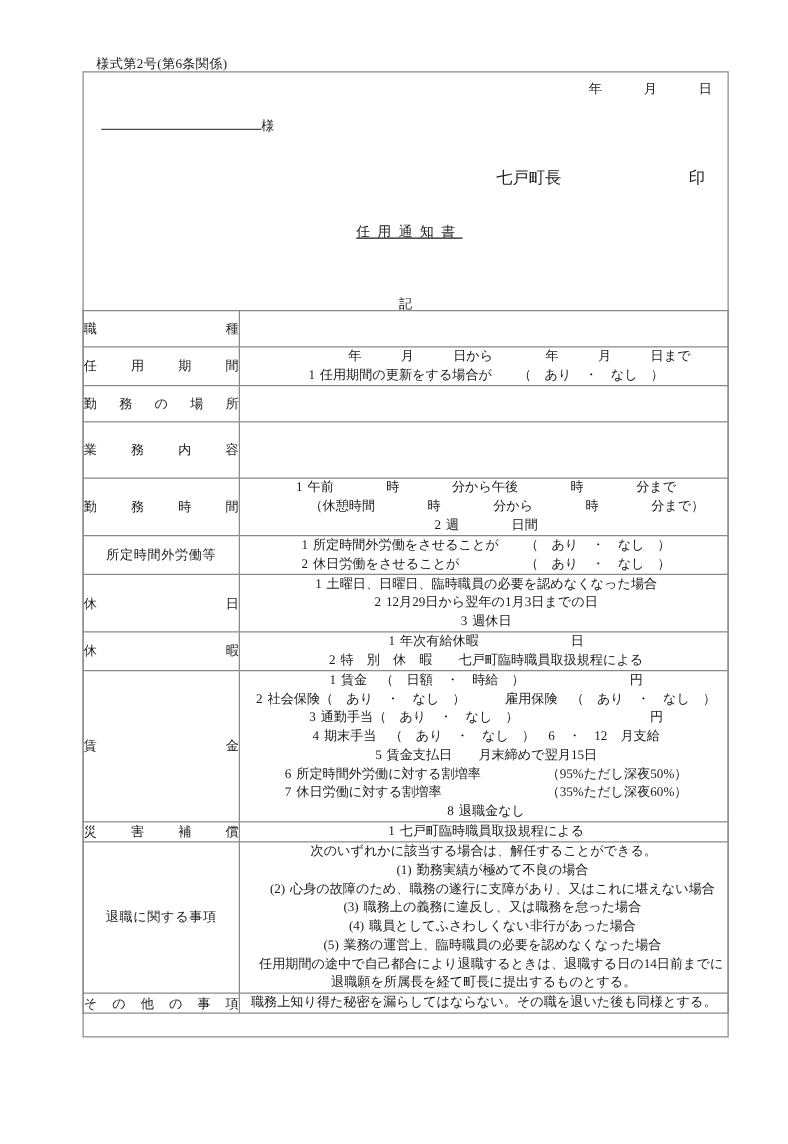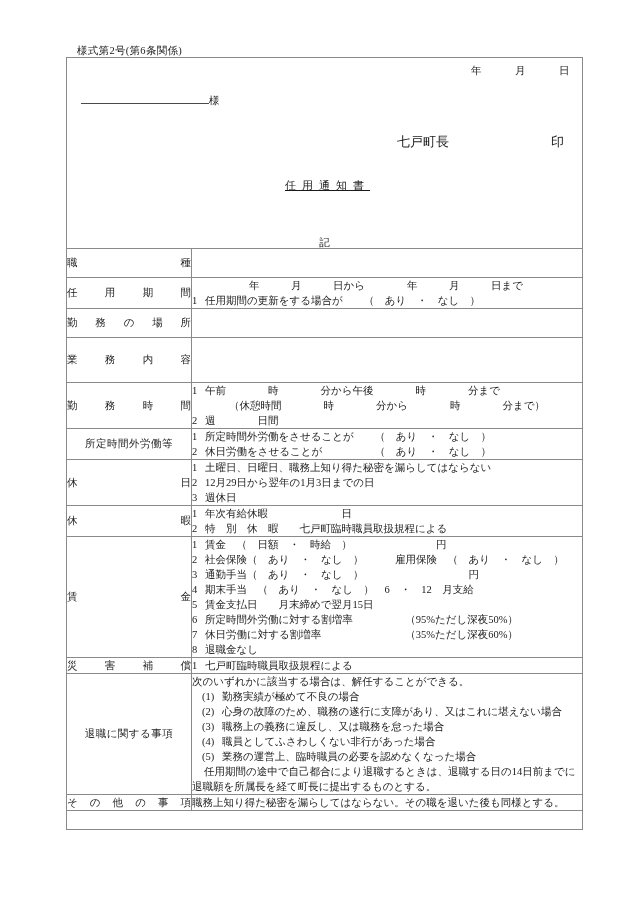--- a/index.html
+++ b/index.html
@@ -138,20 +138,21 @@
   td.label .spread {
     display: flex;
     justify-content: space-between;
     width: 100%;
   }
   td.label .spread span { display: inline-block; }
   td.label.plain { letter-spacing: 0.5px; }
   td.value {
     padding: 3px 4px 3px 6px;
     vertical-align: top;
+    text-align: center;
   }
   td.value.mid { vertical-align: middle; }
 
   .ln {
     white-space: nowrap;
     line-height: 15px;
     height: 15px;
   }
   .num {
     display: inline-block;
@@ -279,21 +280,21 @@
       </tr>
 
       <tr>
         <td class="label">
           <div class="spread">
             <span>休</span>
             <span>日</span>
           </div>
         </td>
         <td class="value">
-          <div class="ln"><span class="num">1</span><span>土曜日、日曜日、職務上知り得た秘密を漏らしてはならない</span></div>
+          <div class="ln"><span class="num">1</span><span>土曜日、日曜日、臨時職員の必要を認めなくなった場合</span></div>
           <div class="ln"><span class="num">2</span><span>12月29日から翌年の1月3日までの日</span></div>
           <div class="ln"><span class="num">3</span><span>週休日</span></div>
         </td>
       </tr>
 
       <tr>
         <td class="label">
           <div class="spread">
             <span>休</span>
             <span>暇</span>

